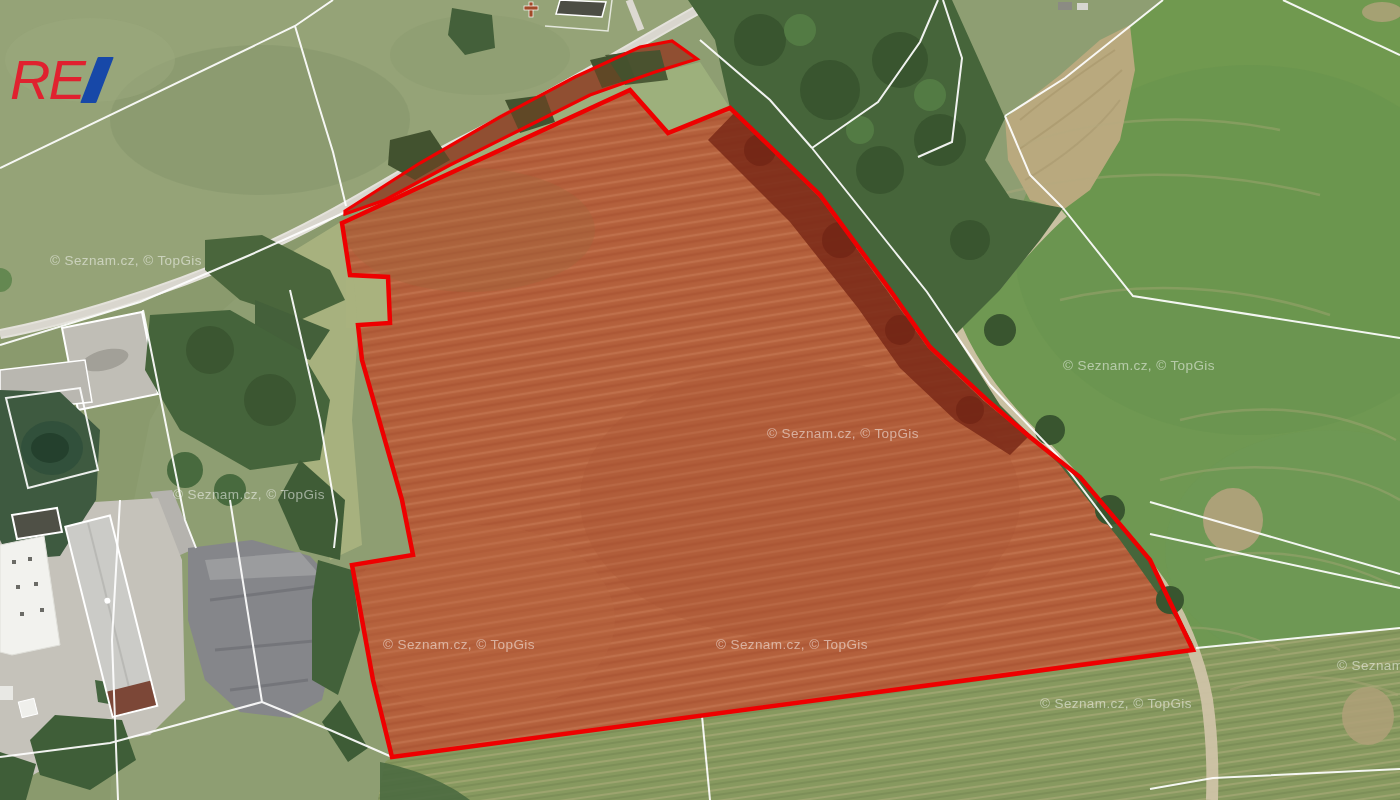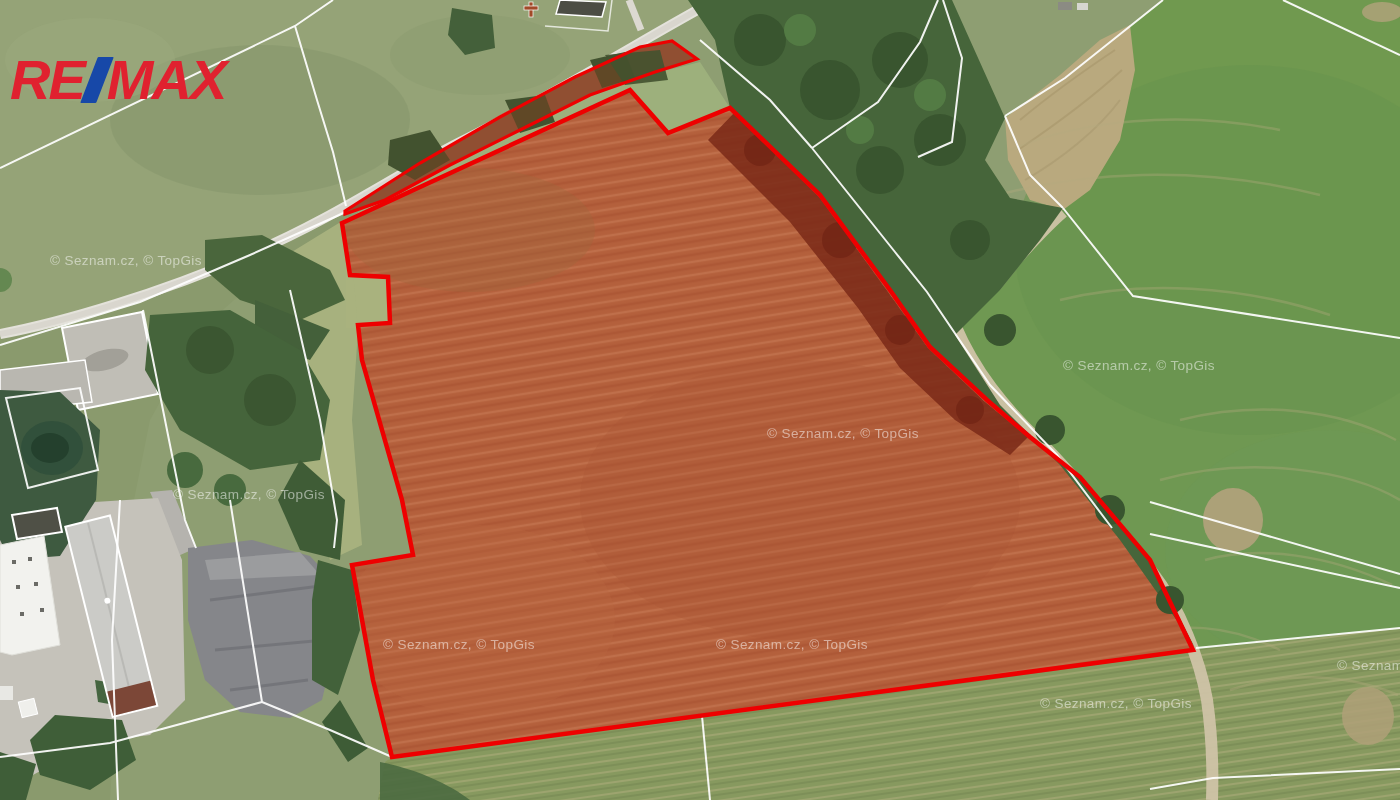--- a/index.html
+++ b/index.html
@@ -9,21 +9,21 @@
     --wm:rgba(255,255,255,0.5);
   }
   html,body{margin:0;padding:0;background:#222;}
   #stage{position:relative;width:1400px;height:800px;overflow:hidden;
          font-family:"Liberation Sans",sans-serif;background:#8E9E72;}
   #map-svg{position:absolute;left:0;top:0;}
   .boundary{stroke:var(--boundary);fill:none;}
   .wm{position:absolute;color:var(--wm);font:400 13.5px "Liberation Sans",sans-serif;
       letter-spacing:.4px;white-space:nowrap;user-select:none;text-align:center;}
   .logo{position:absolute;left:10px;top:52px;display:flex;align-items:center;
-        font-style:italic;font-weight:700;font-size:56px;letter-spacing:-2px;line-height:1;}
+        font-style:italic;font-weight:400;font-size:56px;letter-spacing:-2px;line-height:1;}
   .logo .re,.logo .max{color:var(--logo-red);}
   .logo .slash{display:inline-block;width:16px;height:46px;background:var(--logo-blue);
                transform:skewX(-21deg);margin:0 2px 0 5px;border-radius:1px;}
 </style>
 </head>
 <body>
 
 <div id="stage">
 
 <svg id="map-svg" width="1400" height="800" viewBox="0 0 1400 800">
@@ -262,16 +262,15 @@
 <div class="wm" style="left:767px;top:426px">© Seznam.cz, © TopGis</div>
 <div class="wm" style="left:1063px;top:358px">© Seznam.cz, © TopGis</div>
 <div class="wm" style="left:383px;top:637px">© Seznam.cz, © TopGis</div>
 <div class="wm" style="left:716px;top:637px">© Seznam.cz, © TopGis</div>
 <div class="wm" style="left:1040px;top:696px">© Seznam.cz, © TopGis</div>
 <div class="wm" style="left:1337px;top:658px">© Seznam.cz, © TopGis</div>
 
 <div class="logo">
   <span class="re">RE</span>
   <span class="slash"></span>
-  <span class="max">MAX</span>
 </div>
 
 </div>
 
 </body></html>

